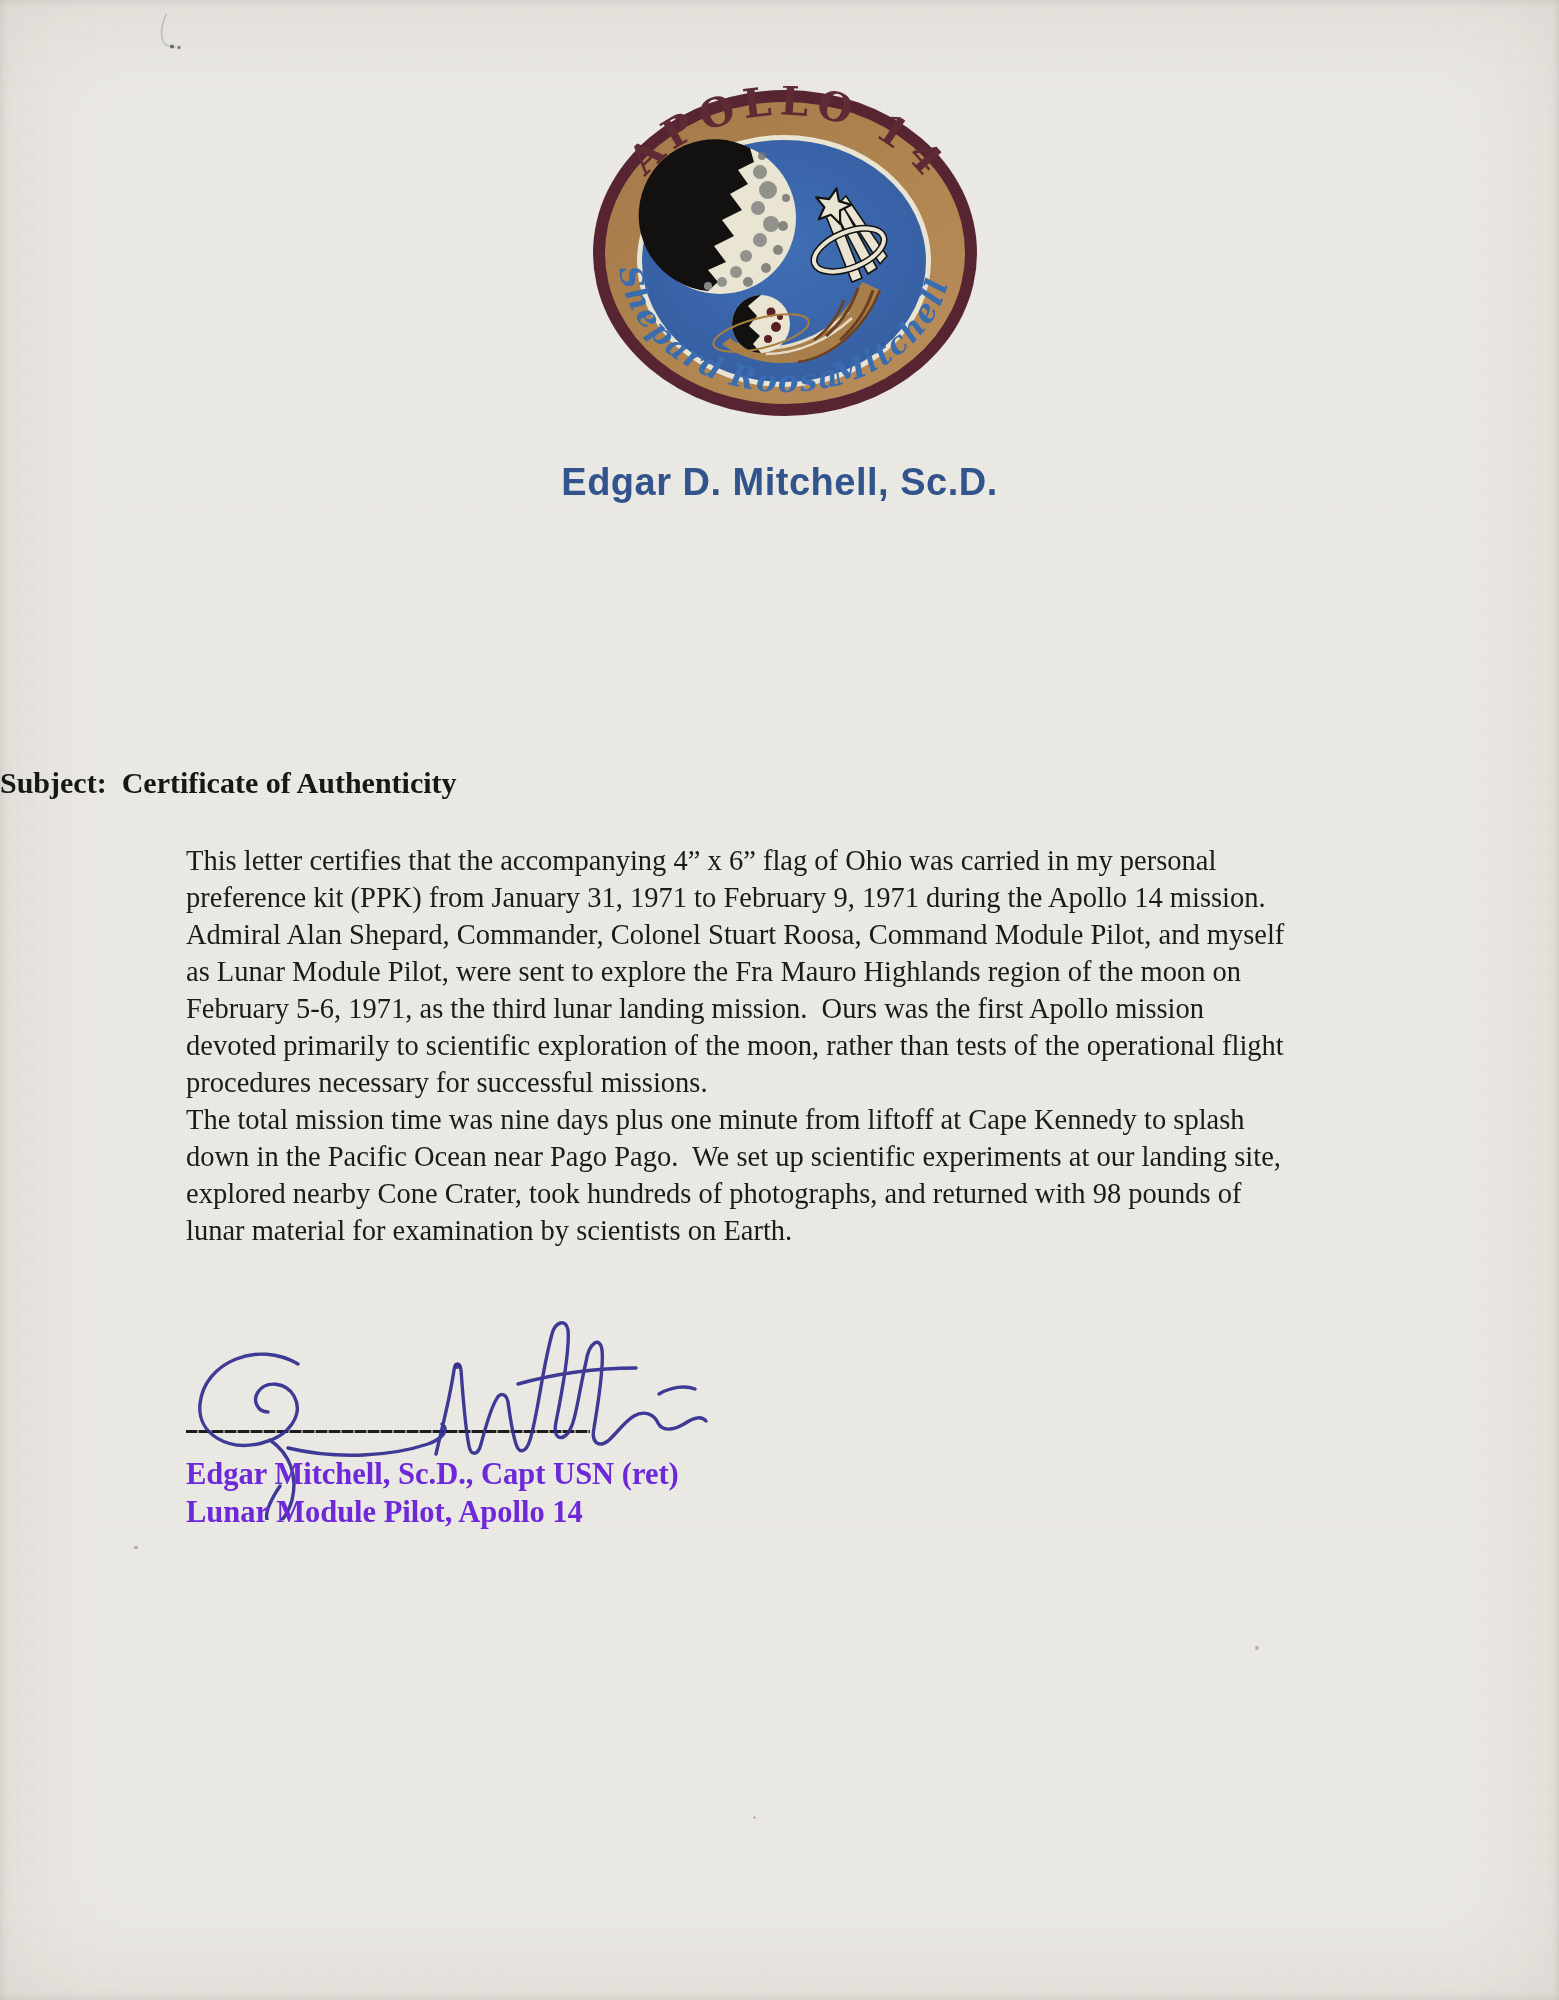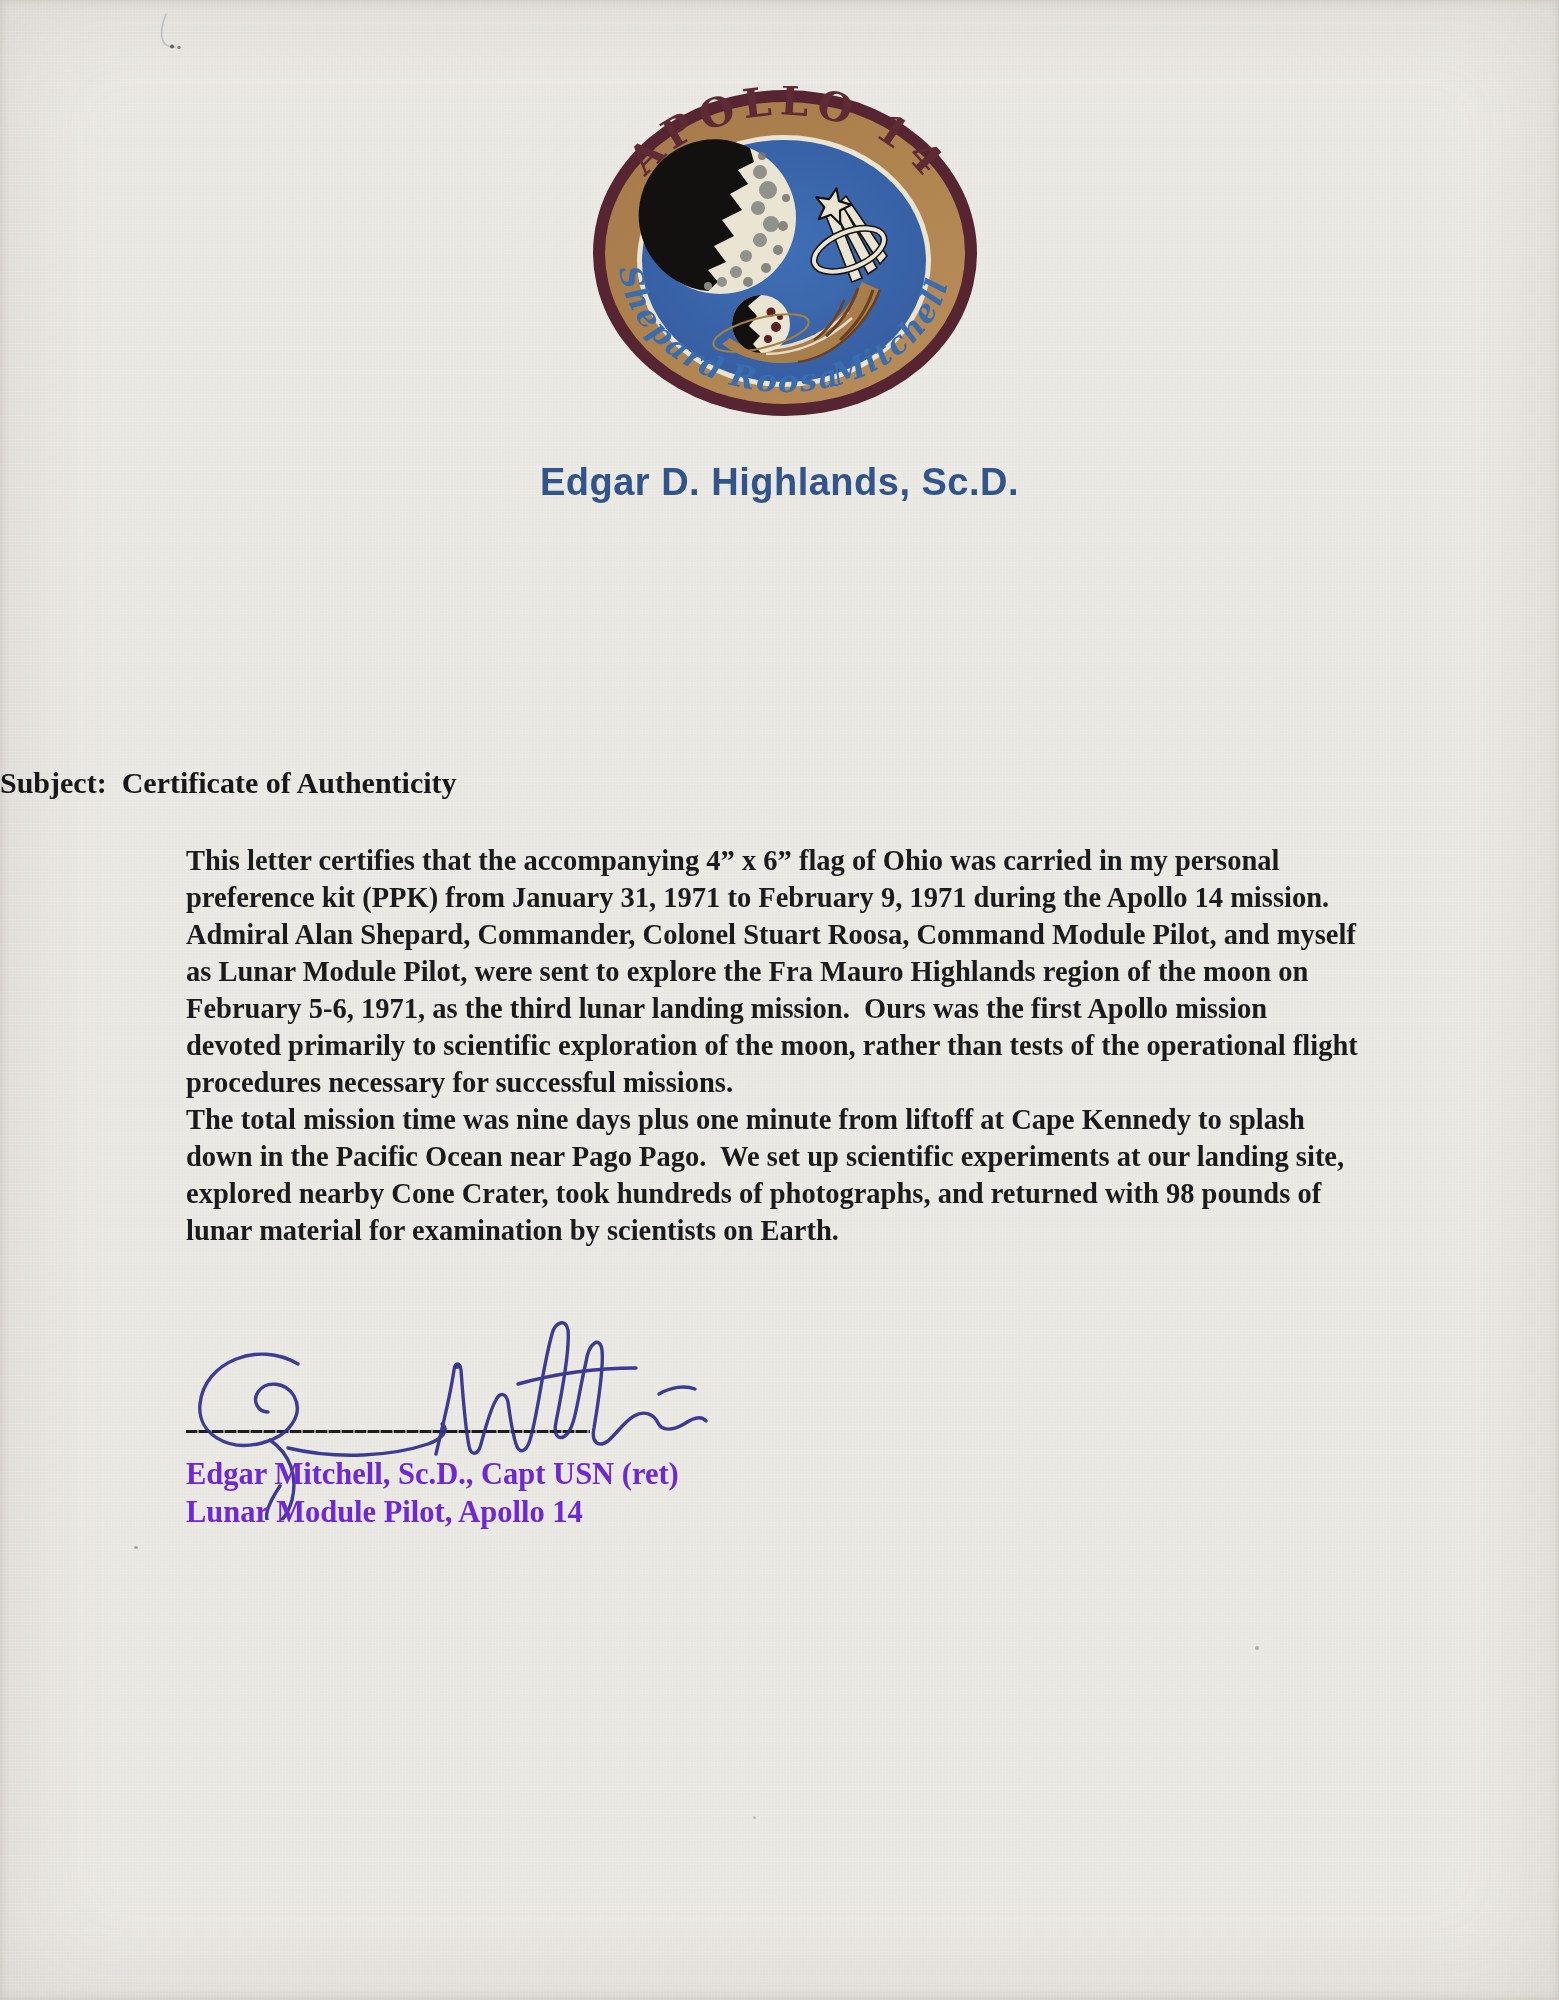--- a/index.html
+++ b/index.html
@@ -25,21 +25,21 @@
     font-weight:700;font-size:38px;color:#32548c;letter-spacing:.5px;
   }
   .subject{
     position:absolute;left:0;top:764px;width:1559px;text-align:left;
     font-weight:700;font-size:30px;line-height:38px;color:#171717;white-space:pre-wrap;
   }
   .body-text{
     position:absolute;left:186px;top:842px;width:1360px;
     font-size:28.5px;line-height:37px;color:#1b1b1b;
   }
-  .para{white-space:pre-wrap;font-weight:bold;}
+  .para{white-space:pre-wrap;}
   .para + .para{}
   .sig-line{
     position:absolute;left:186px;top:1430px;width:404px;height:3px;
     background:repeating-linear-gradient(90deg,#1d1d1d 0 11px, rgba(29,29,29,.45) 11px 13px);
   }
   .sig-svg{position:absolute;left:170px;top:1290px;width:560px;height:230px;}
   .name-block{
     position:absolute;left:186px;top:1455px;
     font-weight:700;font-size:30.5px;line-height:38px;color:#6d28d9;
   }
@@ -156,21 +156,21 @@
       <textPath href="#arcBot" startOffset="19%" text-anchor="middle">Shepard</textPath>
     </text>
     <text font-family="'DejaVu Serif','Liberation Serif',serif" font-style="italic" font-weight="600" font-size="31" fill="#3a6cb0" letter-spacing="2">
       <textPath href="#arcBot" startOffset="50%" text-anchor="middle">Roosa</textPath>
     </text>
     <text font-family="'DejaVu Serif','Liberation Serif',serif" font-style="italic" font-weight="600" font-size="31" fill="#3a6cb0" letter-spacing="2">
       <textPath href="#arcBot" startOffset="78%" text-anchor="middle">Mitchell</textPath>
     </text>
   </svg>
 
-  <div class="letterhead-name">Edgar D. Highlands, Sc.D.</div>
+  <div class="letterhead-name">Edgar D. Mitchell, Sc.D.</div>
 
   <div class="subject">Subject:  Certificate of Authenticity</div>
 
   <div class="body-text">
     <div class="para">This letter certifies that the accompanying 4” x 6” flag of Ohio was carried in my personal
 preference kit (PPK) from January 31, 1971 to February 9, 1971 during the Apollo 14 mission.</div>
     <div class="para">Admiral Alan Shepard, Commander, Colonel Stuart Roosa, Command Module Pilot, and myself
 as Lunar Module Pilot, were sent to explore the Fra Mauro Highlands region of the moon on
 February 5-6, 1971, as the third lunar landing mission.  Ours was the first Apollo mission
 devoted primarily to scientific exploration of the moon, rather than tests of the operational flight

